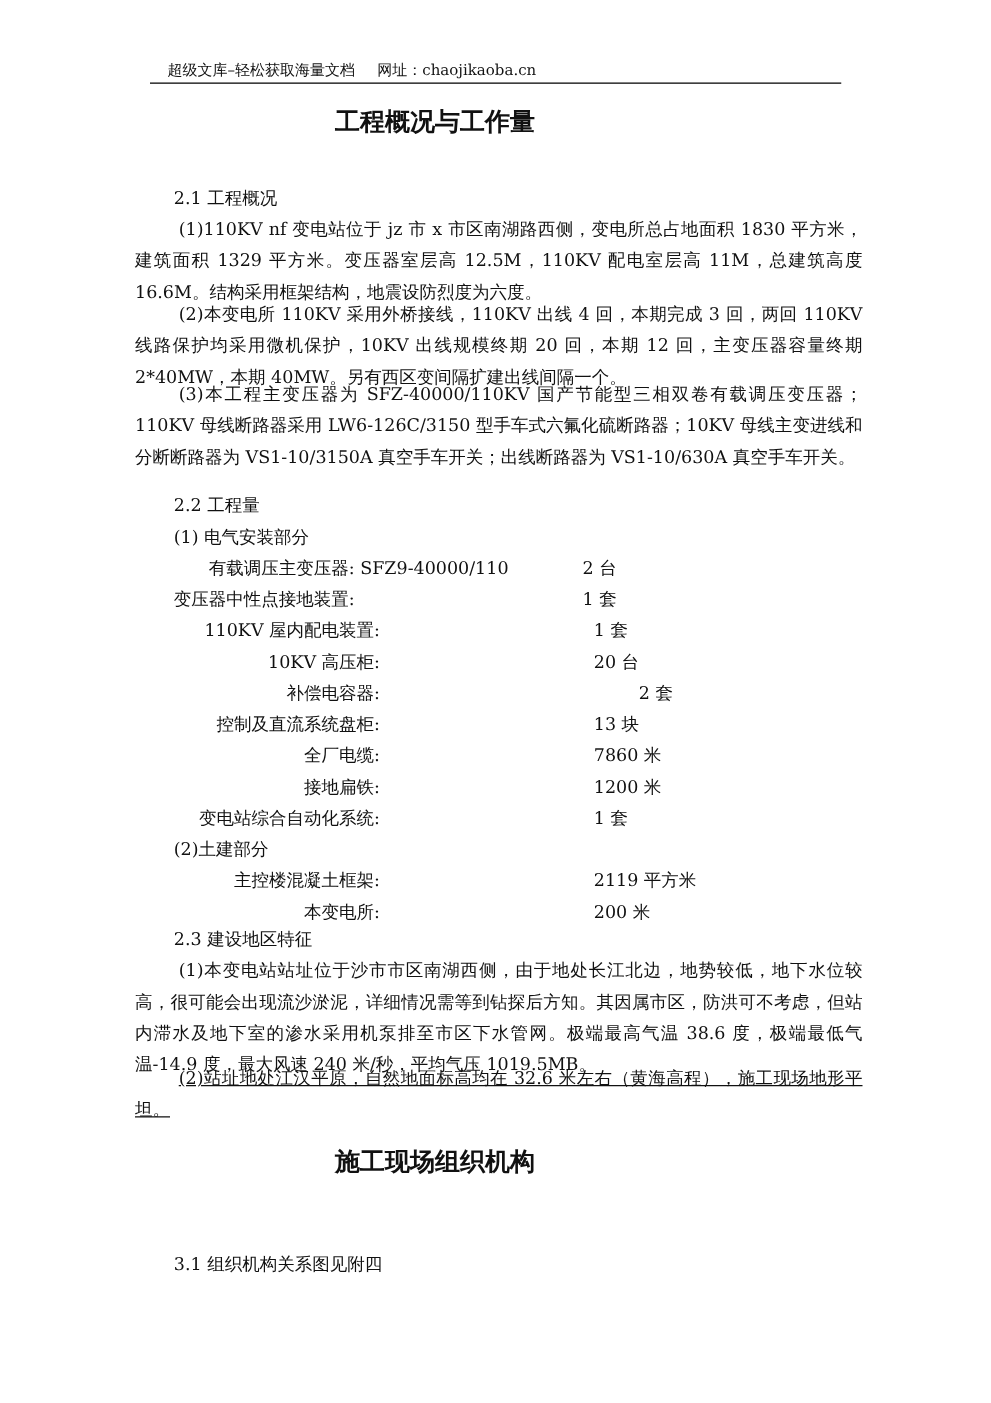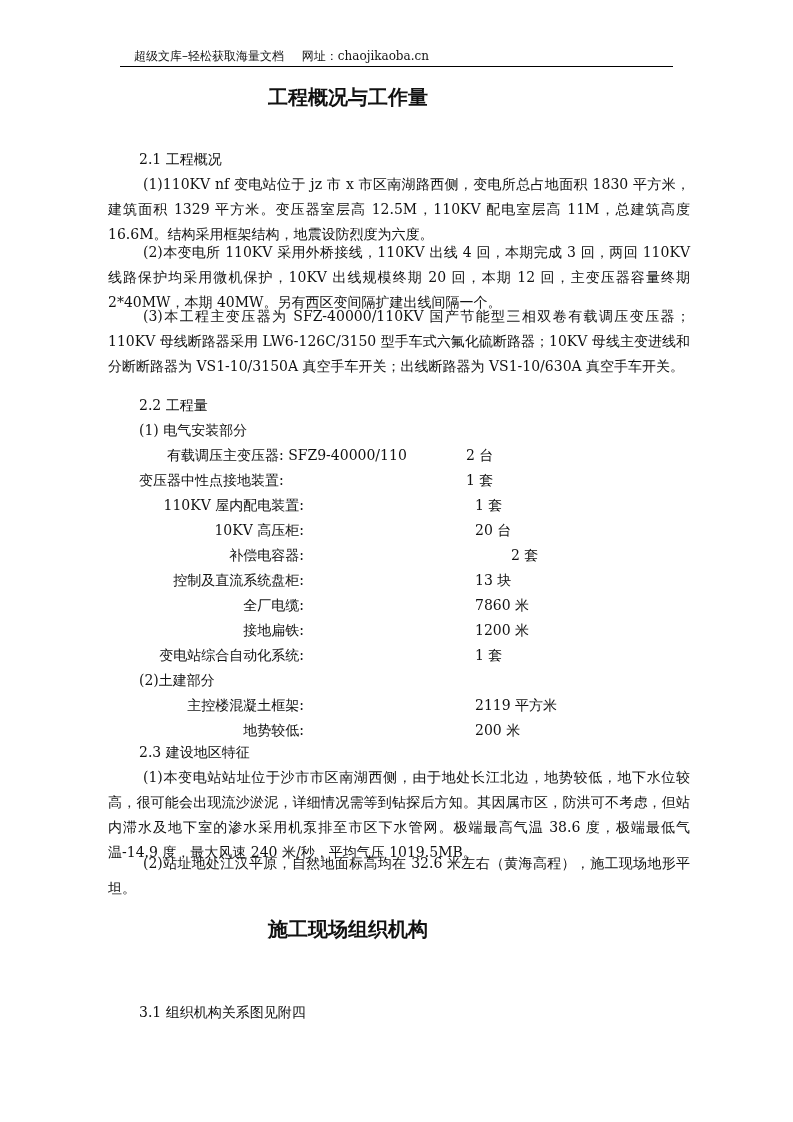--- a/index.html
+++ b/index.html
@@ -73,22 +73,22 @@
   <span class="lbl">变电站综合自动化系统:</span>
   <span class="qty" style="left:475px;">1 套</span>
 </div>
 
 <div class="line" style="left:139px; top:668px;">(2)土建部分</div>
 <div class="row" style="left:0; top:693px; width:793px;">
   <span class="lbl">主控楼混凝土框架:</span>
   <span class="qty" style="left:475px;">2119 平方米</span>
 </div>
 <div class="row" style="left:0; top:718px; width:793px;">
-  <span class="lbl">地势较低:</span>
+  <span class="lbl">本变电所:</span>
   <span class="qty" style="left:475px;">200 米</span>
 </div>
 
 <div class="line" style="left:139px; top:740px;">2.3 建设地区特征</div>
 <div class="para" style="top:765px;">(1)本变电站站址位于沙市市区南湖西侧，由于地处长江北边，地势较低，地下水位较高，很可能会出现流沙淤泥，详细情况需等到钻探后方知。其因属市区，防洪可不考虑，但站内滞水及地下室的渗水采用机泵排至市区下水管网。极端最高气温 38.6 度，极端最低气温-14.9 度，最大风速 240 米/秒，平均气压 1019.5MB。</div>
-<div class="para" style="top:851px;">(2)站址地处江汉平原，自然地面标高均在 32.6 米左右（黄海高程），施工现场地形平坦。</div>
+<div class="para" style="top:851px;text-decoration:underline;">(2)站址地处江汉平原，自然地面标高均在 32.6 米左右（黄海高程），施工现场地形平坦。</div>
 
 <div class="title t2">施工现场组织机构</div>
 <div class="line" style="left:139px; top:1000px;">3.1 组织机构关系图见附四</div>
 
 </body></html>

